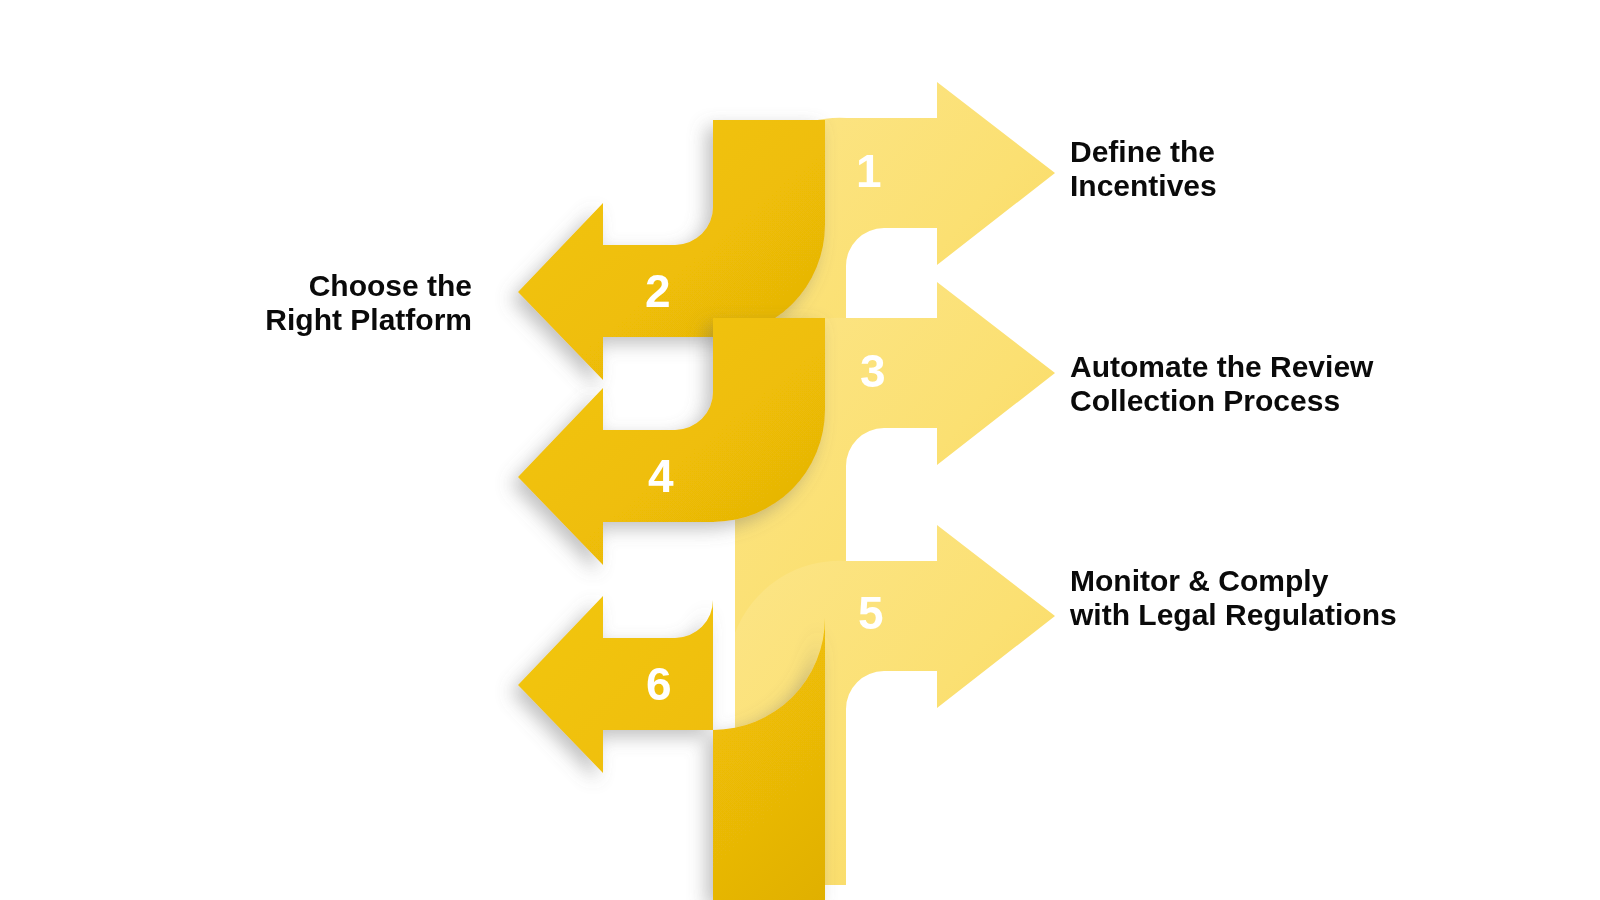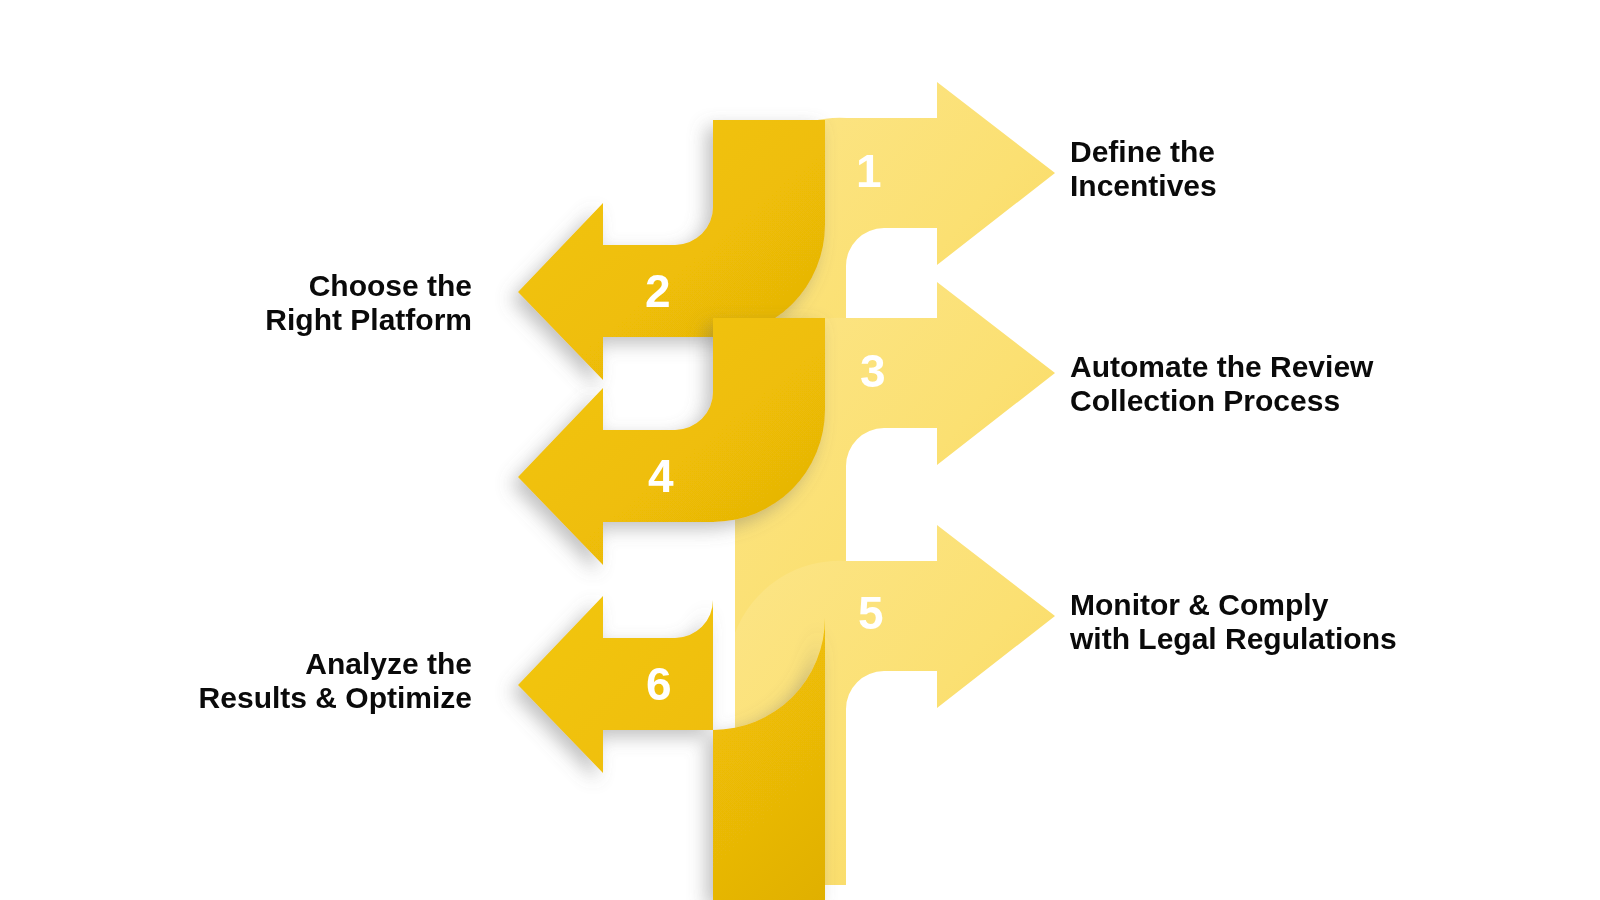--- a/index.html
+++ b/index.html
@@ -154,19 +154,17 @@
   <div class="step-label right" style="left:1070px;top:135px;">Define the
 Incentives</div>
 
   <div class="step-label left" style="right:1128px;top:256px;margin-top:13px;">Choose the
 Right Platform</div>
 
   <div class="step-label right" style="left:1070px;top:350px;">Automate the Review
 Collection Process</div>
 
 
-  <div class="step-label right" style="left:1070px;top:588px;">Monitor &amp; Comply
+  <div class="step-label right" style="left:1070px;top:564px;">Monitor &amp; Comply
 with Legal Regulations</div>
 
-  <div class="step-label left" style="right:1128px;top:647px;">Analyze the
-Results &amp; Optimize</div>
 
 </div>
 
 </body></html>

